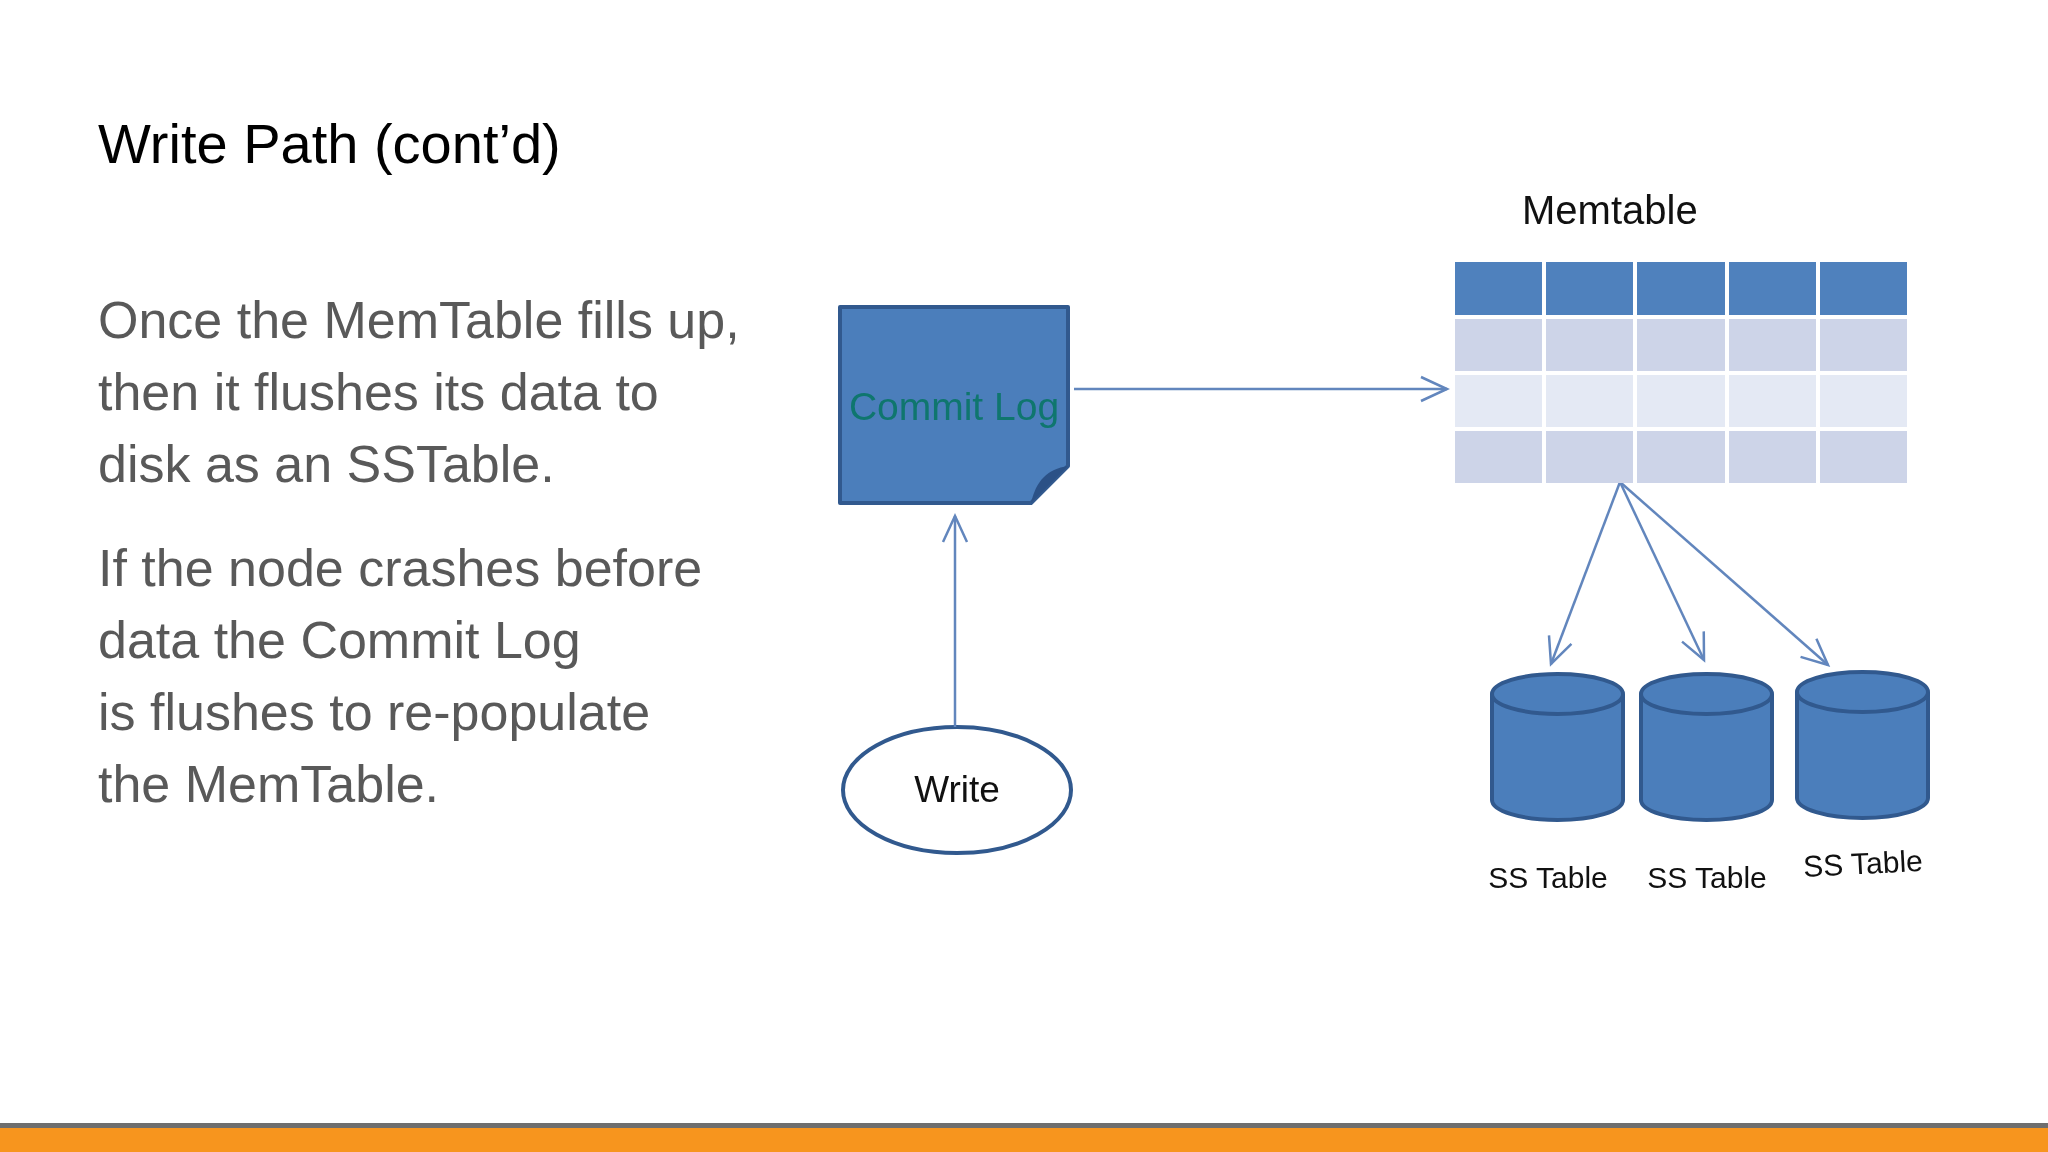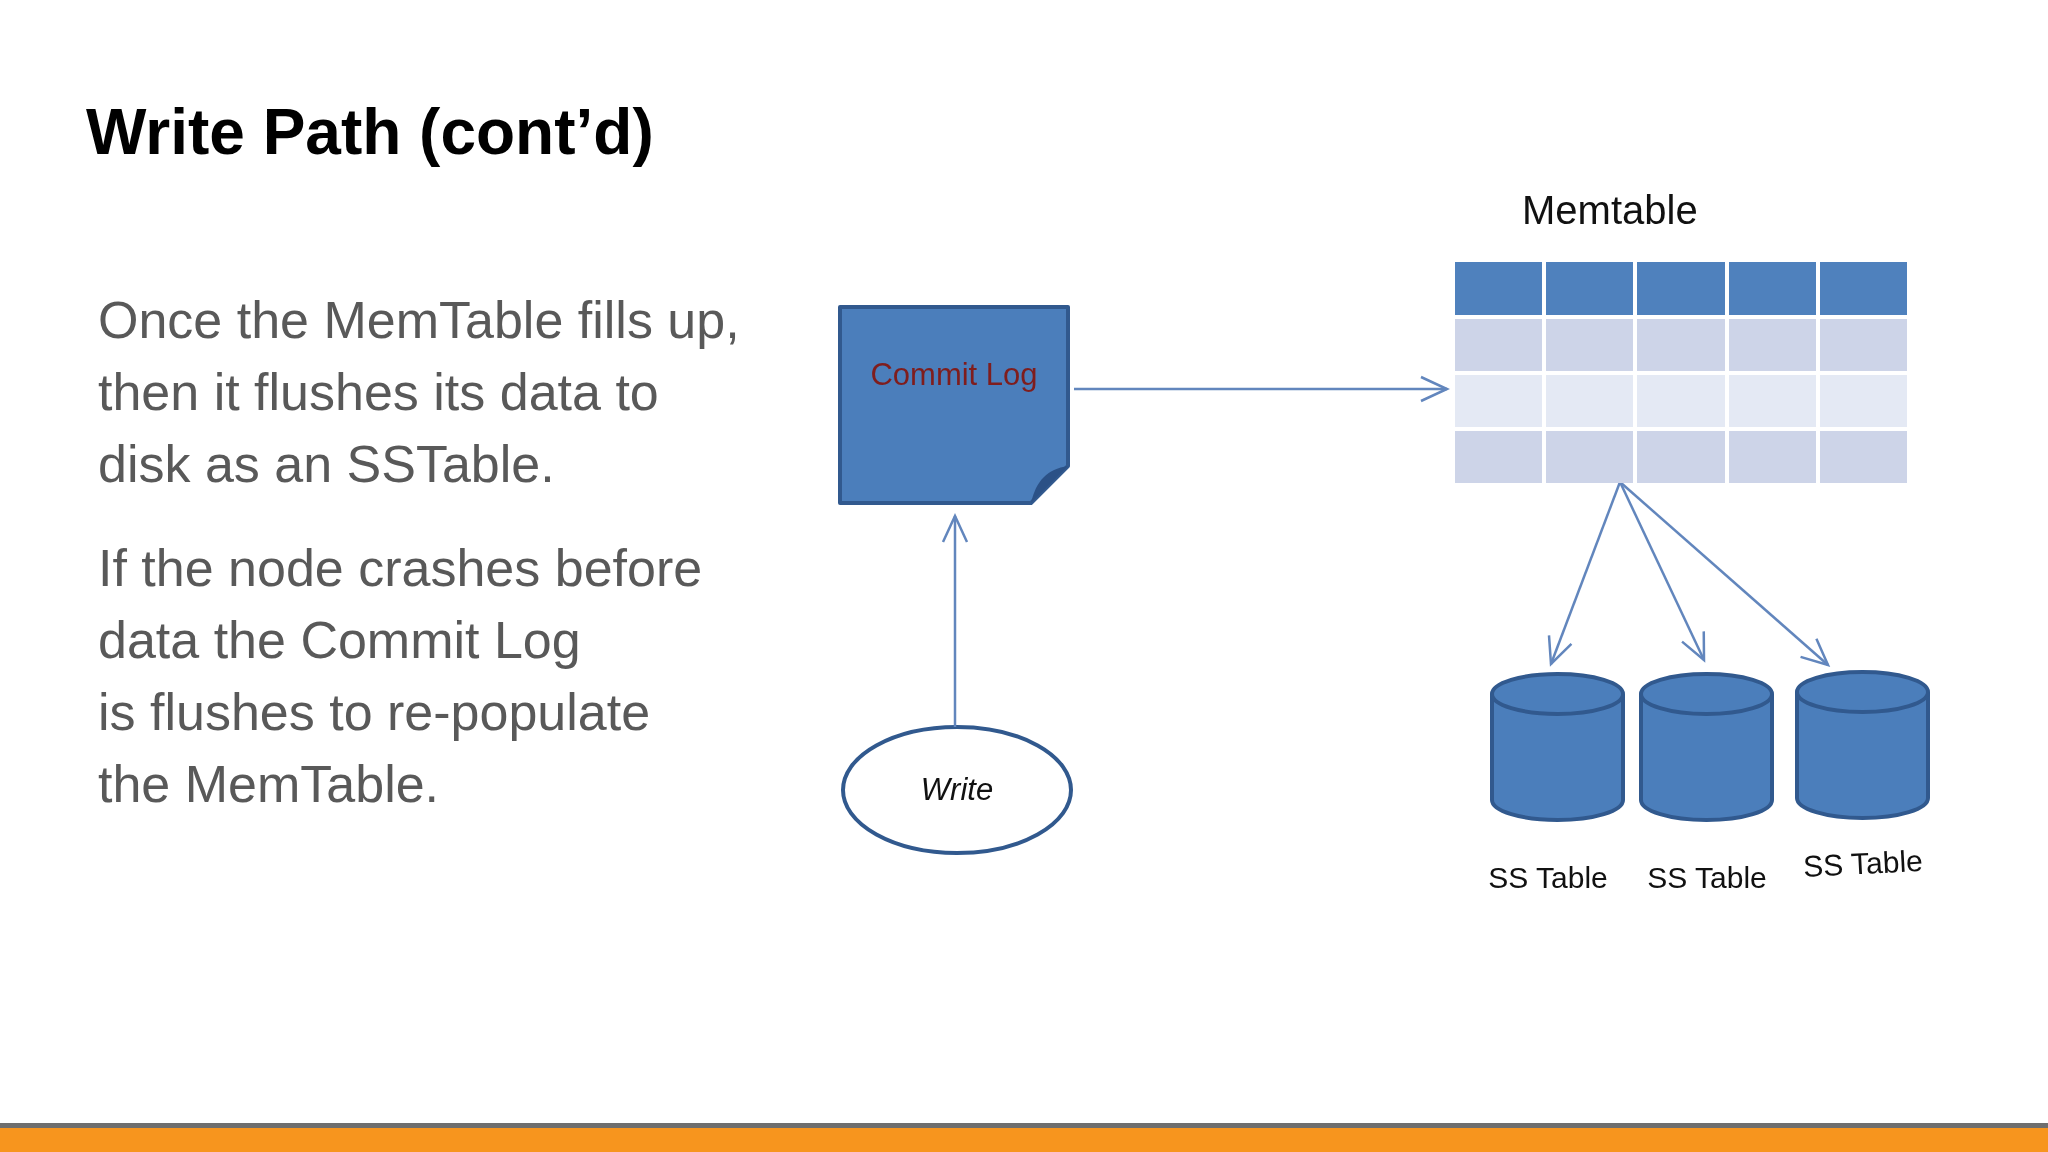--- a/index.html
+++ b/index.html
@@ -1,37 +1,37 @@
 <!DOCTYPE html>
 <html style="--title-text: #000000; --body-text: #595959; --label-text: #111111; --shape-fill: #4B7EBB; --shape-border: #31598E; --fold: #2B5186; --ellipse-fill: #FFFFFF; --arrow: #6286BD; --table-header: #4F81BD; --table-row-light: #CDD4E8; --table-row-lighter: #E4E9F4; --footer-gray: #6E6E6E; --footer-orange: #F7951E;"><head>
 <meta charset="utf-8">
 <style>
   html,body { margin:0; padding:0; }
   body { font-family: "Liberation Sans", "DejaVu Sans", sans-serif; }
   .slide { position:relative; width:2048px; height:1152px; background:#ffffff; overflow:hidden; }
 
-  .title { position:absolute; left:86px; top:92px; margin:0; font-size:64px; line-height:80px;
-           font-weight:700; color:var(--title-text); letter-spacing:0; }
+  .title { position:absolute; left:86px; top:92px; margin:12px; font-size:56px; line-height:80px;
+           font-weight:400; color:var(--title-text); letter-spacing:0; }
 
   .para { position:absolute; left:90px; margin:8px; font-size:52px; line-height:72px;
           color:var(--body-text); }
   .p1 { top:276px; }
   .p2 { top:524px; }
 
   .diagram-svg { position:absolute; left:0; top:0; width:2048px; height:1152px; }
   .shape   { fill:var(--shape-fill); stroke:var(--shape-border); stroke-width:4; stroke-linejoin:round; }
   .fold    { fill:var(--fold); stroke:none; }
   .wellipse{ fill:var(--ellipse-fill); stroke:var(--shape-border); stroke-width:4; }
   .arrowline { stroke:var(--arrow); stroke-width:2.5; fill:none; }
   .arrowhead-path { stroke:var(--arrow); fill:none; stroke-width:2.5; }
 
   .shape-label { position:absolute; display:flex; align-items:center; justify-content:center;
                  text-align:center; }
-  .commit-label { left:840px; top:290px; width:228px; height:170px; font-size:31px; color:#7f1d1d; }
-  .write-label  { left:843px; top:727px; width:228px; height:126px; font-size:31px; color:var(--label-text);font-style:italic; }
+  .commit-label { left:840px; top:322px; width:228px; height:170px; font-size:39px; color:#0f766e; }
+  .write-label  { left:843px; top:727px; width:228px; height:126px; font-size:37px; color:var(--label-text); }
 
   .memtable-label { position:absolute; left:1522px; top:192px; font-size:40px; line-height:36px;
                     color:var(--label-text); }
 
   .memtable-grid { position:absolute; left:1455px; top:262px; width:452px;
                    display:grid; grid-template-columns:repeat(5,1fr);
                    grid-template-rows:53px 52px 52px 52px; gap:4px; }
   .cell.hdr     { background:var(--table-header); }
   .cell.light   { background:var(--table-row-light); }
   .cell.lighter { background:var(--table-row-lighter); }

